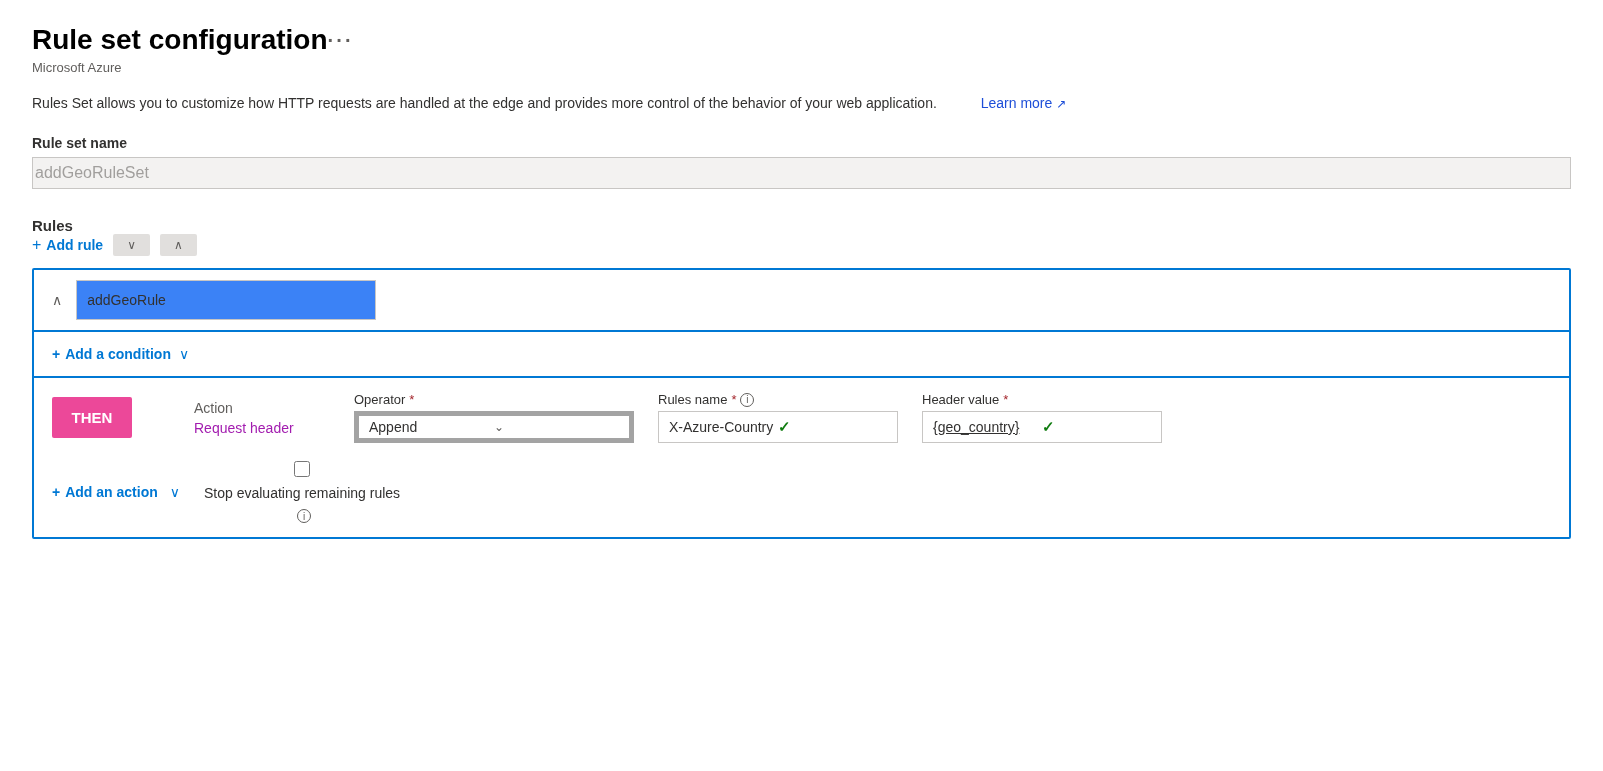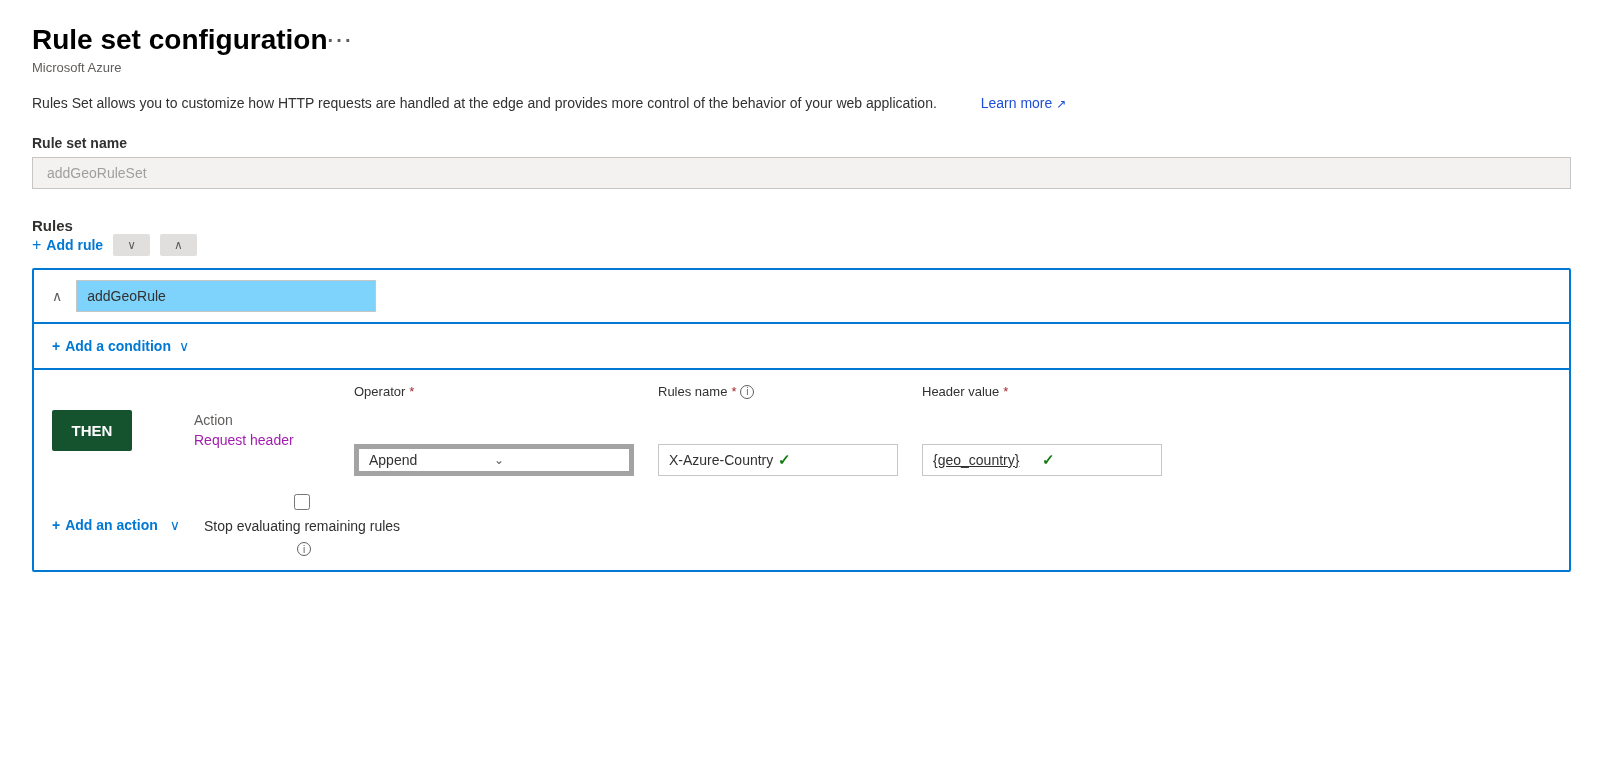--- a/index.html
+++ b/index.html
@@ -44,22 +44,22 @@
       font-size: 14px;
       font-weight: 600;
       color: #323130;
       margin-bottom: 6px;
     }
     .text-input {
       width: 100%;
       height: 32px;
       border: 1px solid #c8c6c4;
       background: #f3f2f1;
-      padding: 0 14px;
-      font-size: 14px;
+      padding: 0 2px;
+      font-size: 16px;
       color: #a19f9d;
       outline: none;
     }
     .section-title {
       font-size: 15px;
       font-weight: 700;
       color: #323130;
       margin-top: 28px;
     }
     .toolbar {
@@ -99,23 +99,23 @@
     }
     .rule-header {
       display: flex;
       align-items: center;
       gap: 10px;
       padding: 10px 14px;
       border-bottom: 2px solid #0078d4;
       background: #fff;
     }
     .rule-name-input {
-      height: 32px;
+      height: 40px;
       border: 1px solid #c8c6c4;
-      background: #7dd3fc;
+      background: #3b82f6;
       padding: 0 10px;
       font-size: 14px;
       color: #323130;
       outline: none;
       width: 300px;
     }
     .collapse-btn {
       background: none;
       border: none;
       cursor: pointer;
@@ -147,21 +147,21 @@
       background: #fff;
       padding: 14px 18px;
     }
     .then-row {
       display: flex;
       align-items: center;
       gap: 0;
       margin-bottom: 14px;
     }
     .then-badge {
-      background: #14532d;
+      background: #ec4899;
       color: #fff;
       font-weight: 700;
       font-size: 15px;
       padding: 12px 18px;
       border-radius: 2px;
       margin-right: 22px;
       white-space: nowrap;
       min-width: 80px;
       text-align: center;
     }
@@ -178,21 +178,20 @@
       margin-bottom: 4px;
     }
     .action-label-value {
       font-size: 14px;
       color: #a21caf;
     }
     .field-group {
       display: flex;
       flex-direction: column;
       margin-right: 24px;
-      gap: 41px;
     }
     .field-group-label {
       font-size: 13px;
       color: #323130;
       margin-bottom: 4px;
       display: flex;
       align-items: center;
       gap: 4px;
     }
     .required-star { color: #a4262c; }

